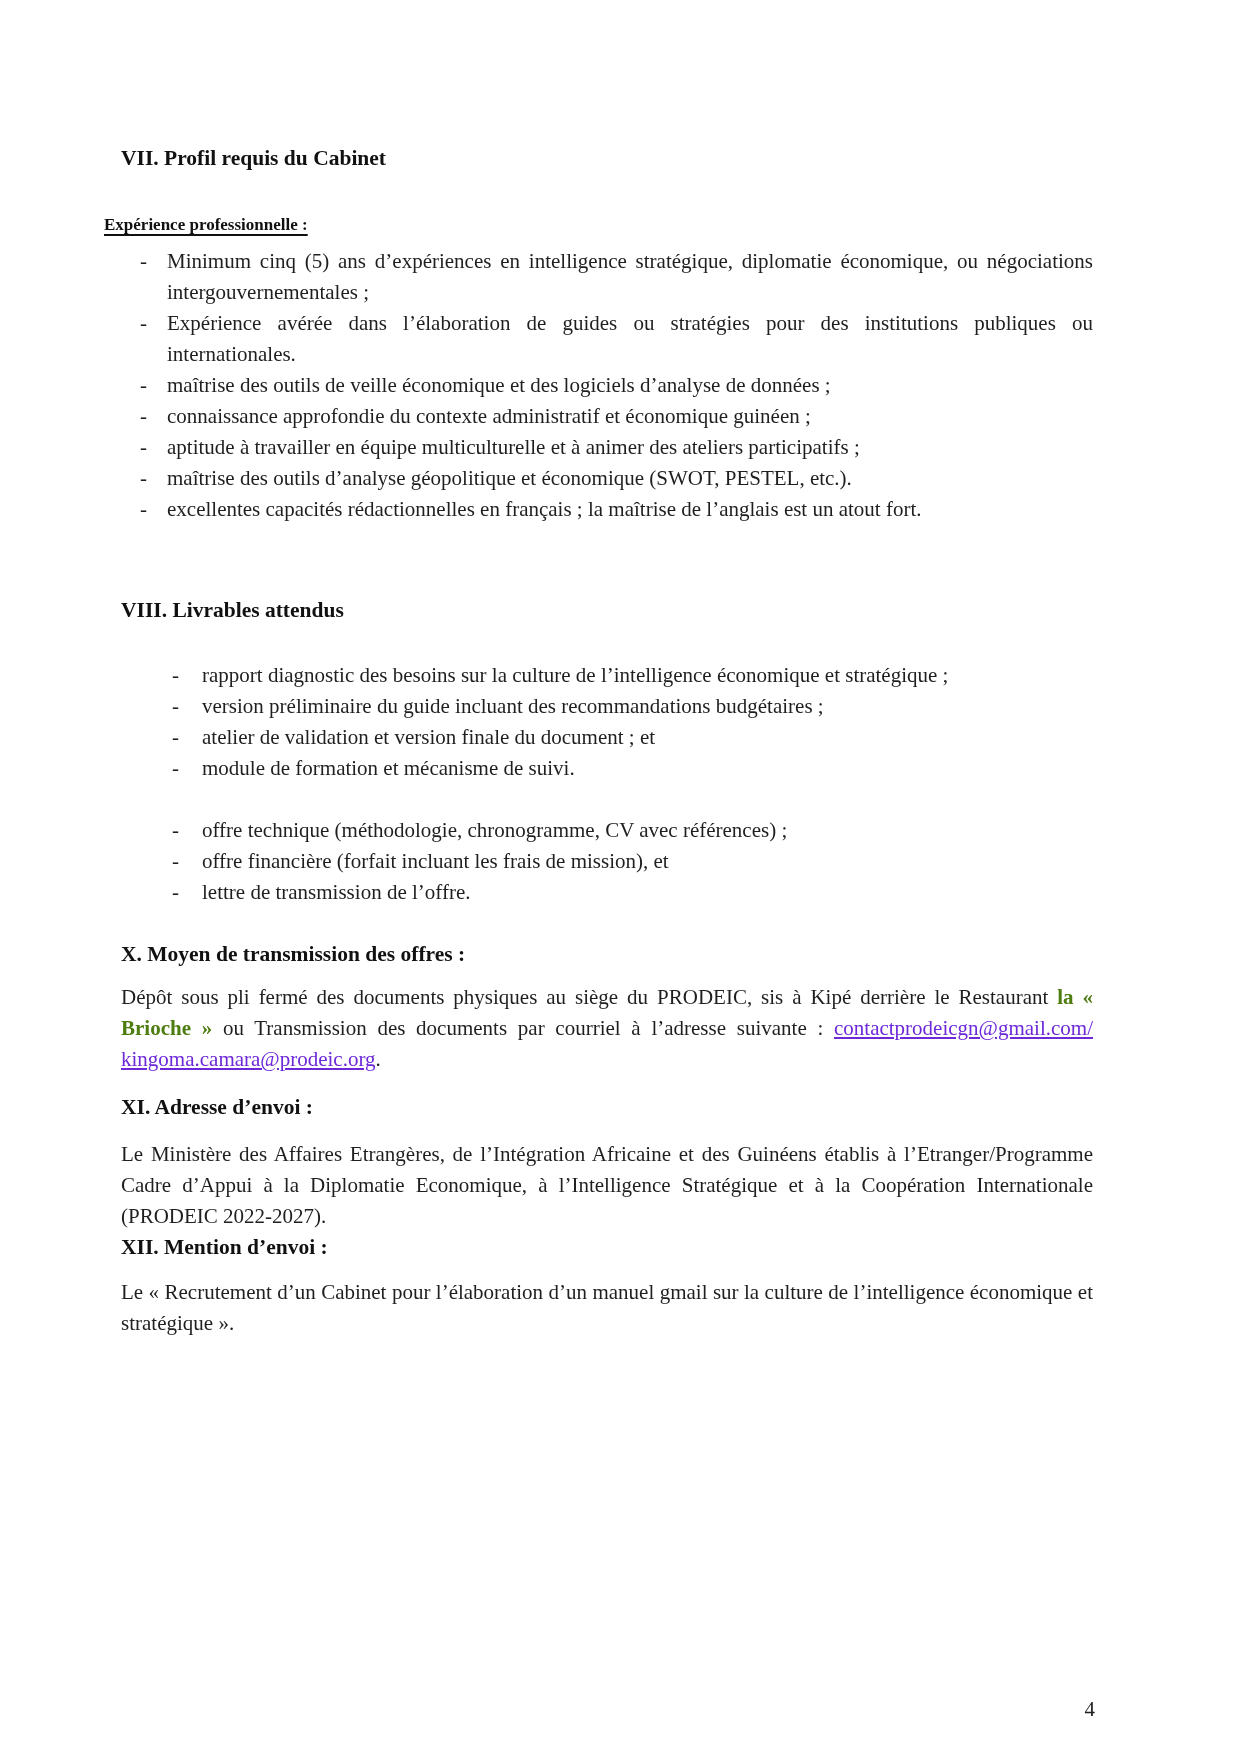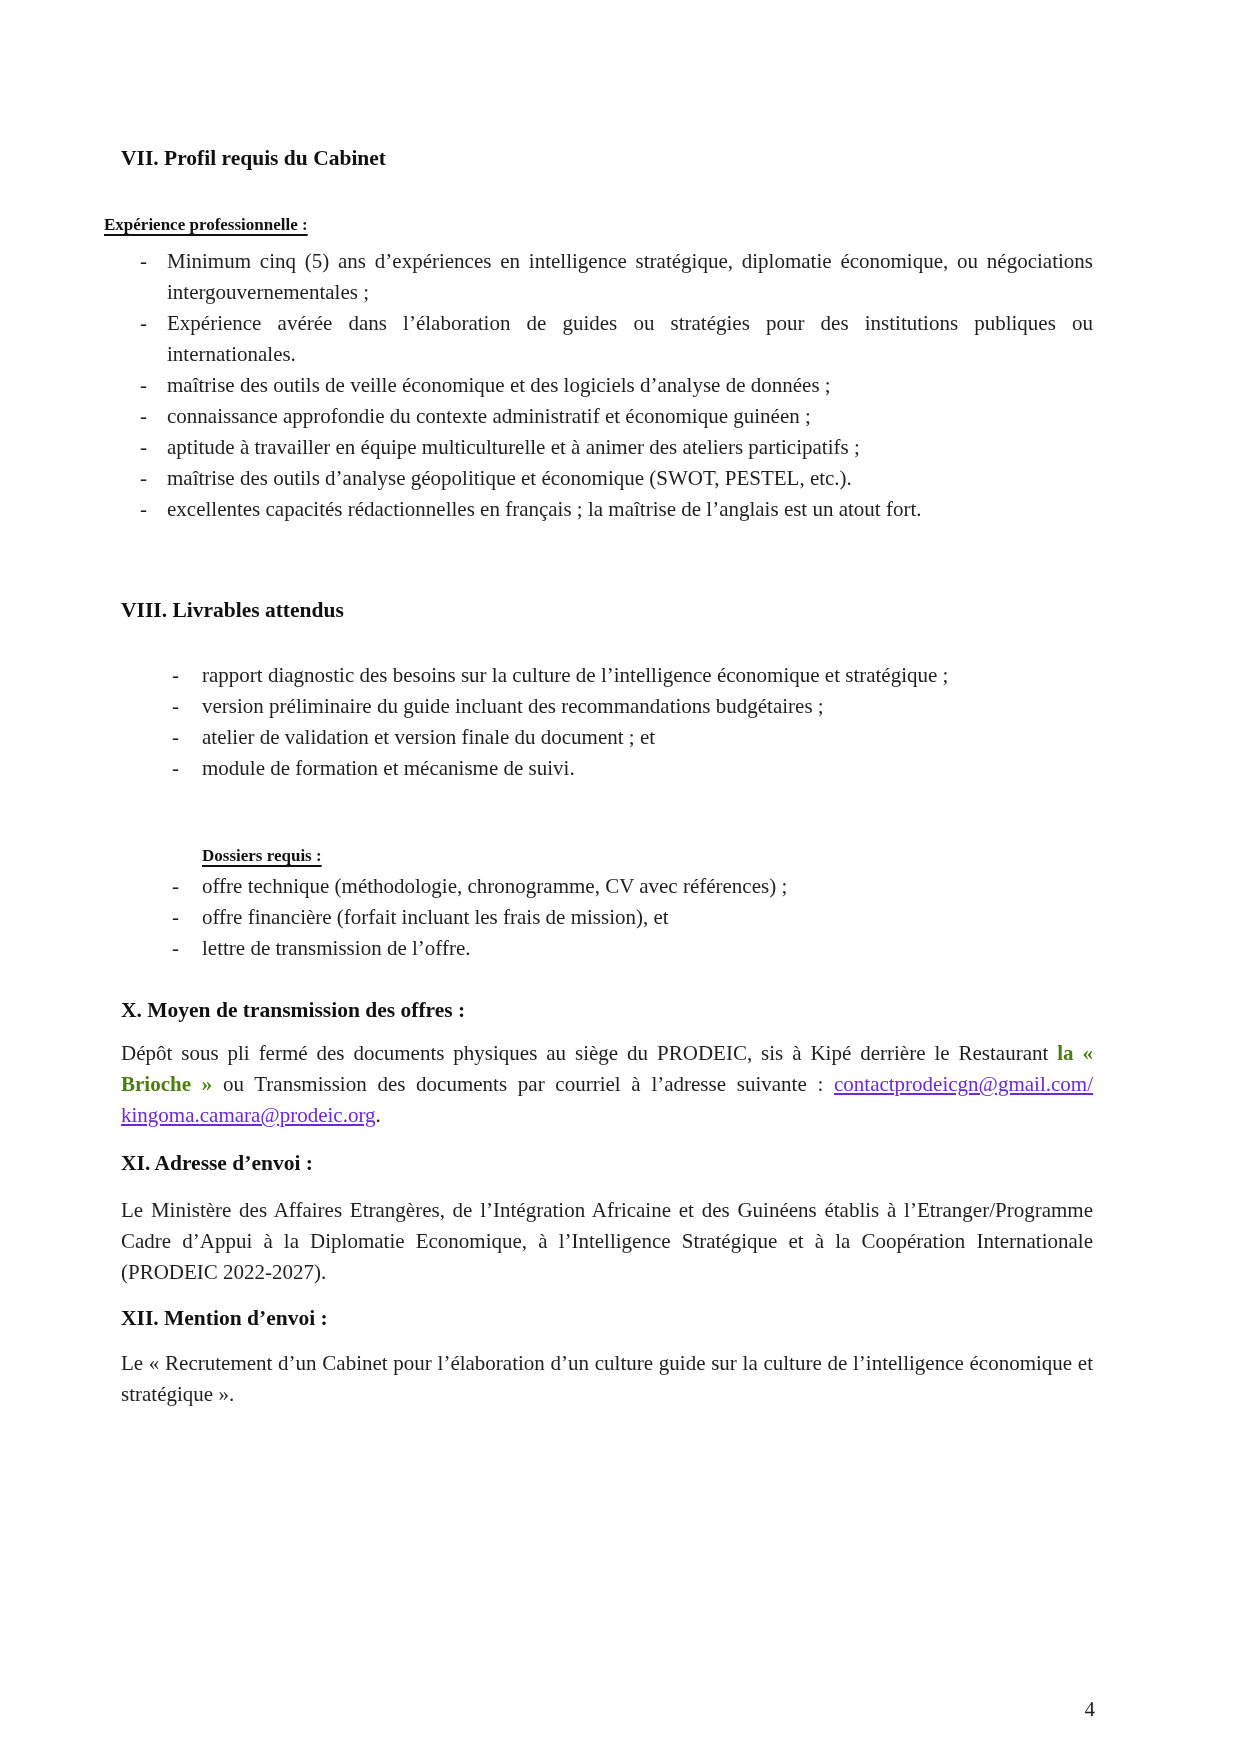--- a/index.html
+++ b/index.html
@@ -101,21 +101,20 @@
           <span class="mk">-</span>
           <span class="tx">atelier de validation et version finale du document ; et</span>
         </li>
       <li class="li">
           <span class="mk">-</span>
           <span class="tx">module de formation et mécanisme de suivi.</span>
         </li>
     </ul>
 
 
-    <p class="subwrap" style="margin-top:24px;"><span class="sub indented">Dossiers requis :</span></p>
 
     <ul class="blist group-b" style="height:93px;">
       <li class="li">
           <span class="mk">-</span>
           <span class="tx">offre technique (méthodologie, chronogramme, CV avec références) ;</span>
         </li>
       <li class="li">
           <span class="mk">-</span>
           <span class="tx">offre financière (forfait incluant les frais de mission), et</span>
         </li>
@@ -126,20 +125,20 @@
     </ul>
 
     <p class="h" style="margin-top:31px;">X. Moyen de transmission des offres :</p>
 
     <p class="para" style="margin-top:12px; height:93px;"><span>Dépôt sous pli fermé des documents physiques au siège du PRODEIC, sis à Kipé derrière le Restaurant </span><b>la « Brioche »</b><span> ou Transmission des documents par courriel à l’adresse suivante : </span><a class="lnk">contactprodeicgn@gmail.com/</a><span> </span><a class="lnk">kingoma.camara@prodeic.org</a><span>.</span></p>
 
     <p class="h" style="margin-top:17px;">XI. Adresse d’envoi :</p>
 
     <p class="para" style="margin-top:16px; height:93px;">Le Ministère des Affaires Etrangères, de l’Intégration Africaine et des Guinéens établis à l’Etranger/Programme Cadre d’Appui à la Diplomatie Economique, à l’Intelligence Stratégique et à la Coopération Internationale (PRODEIC 2022-2027).</p>
 
-    <p class="h" style="margin-top:15px;">XII. Mention d’envoi :</p>
+    <p class="h" style="">XII. Mention d’envoi :</p>
 
-    <p class="para" style="margin-top:14px; height:62px;">Le « Recrutement d’un Cabinet pour l’élaboration d’un culture guide sur la culture de l’intelligence économique et stratégique ».</p>
+    <p class="para" style="margin-top:14px; height:62px;">Le « Recrutement d’un Cabinet pour l’élaboration d’un manuel gmail sur la culture de l’intelligence économique et stratégique ».</p>
 
   </div>
 
   <div class="pagenum">4</div>
 </div>
 
 </body></html>

